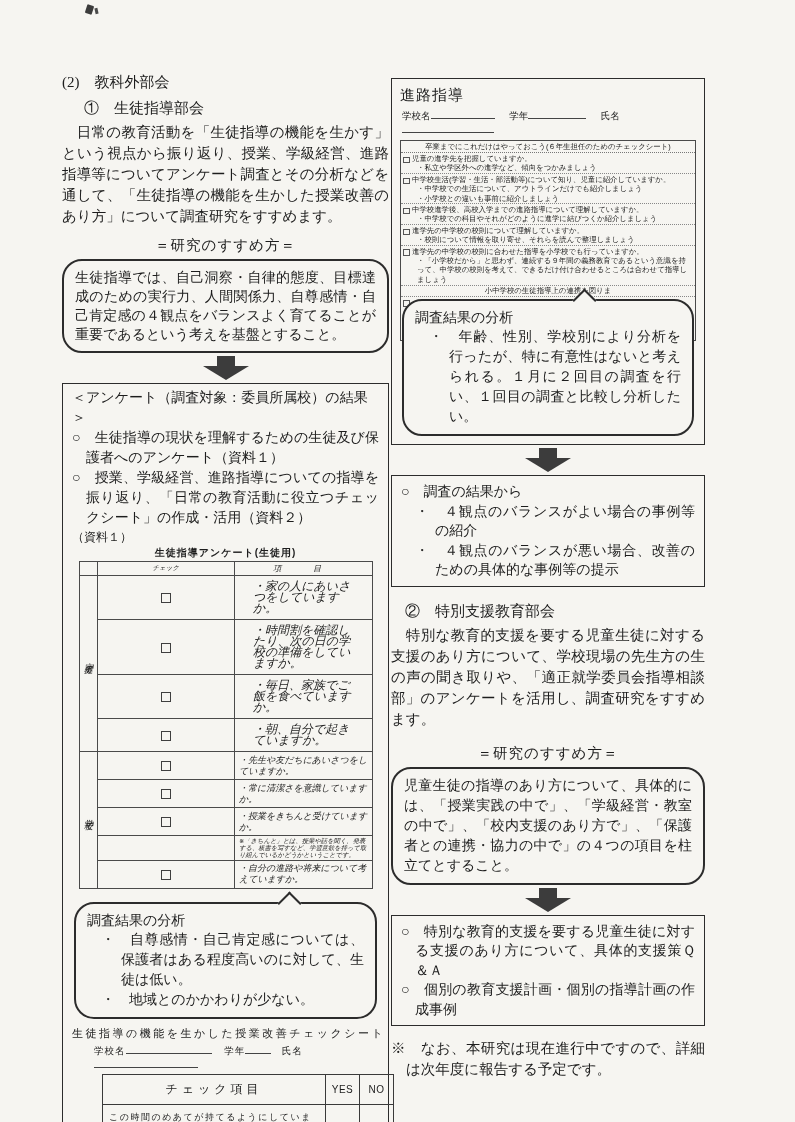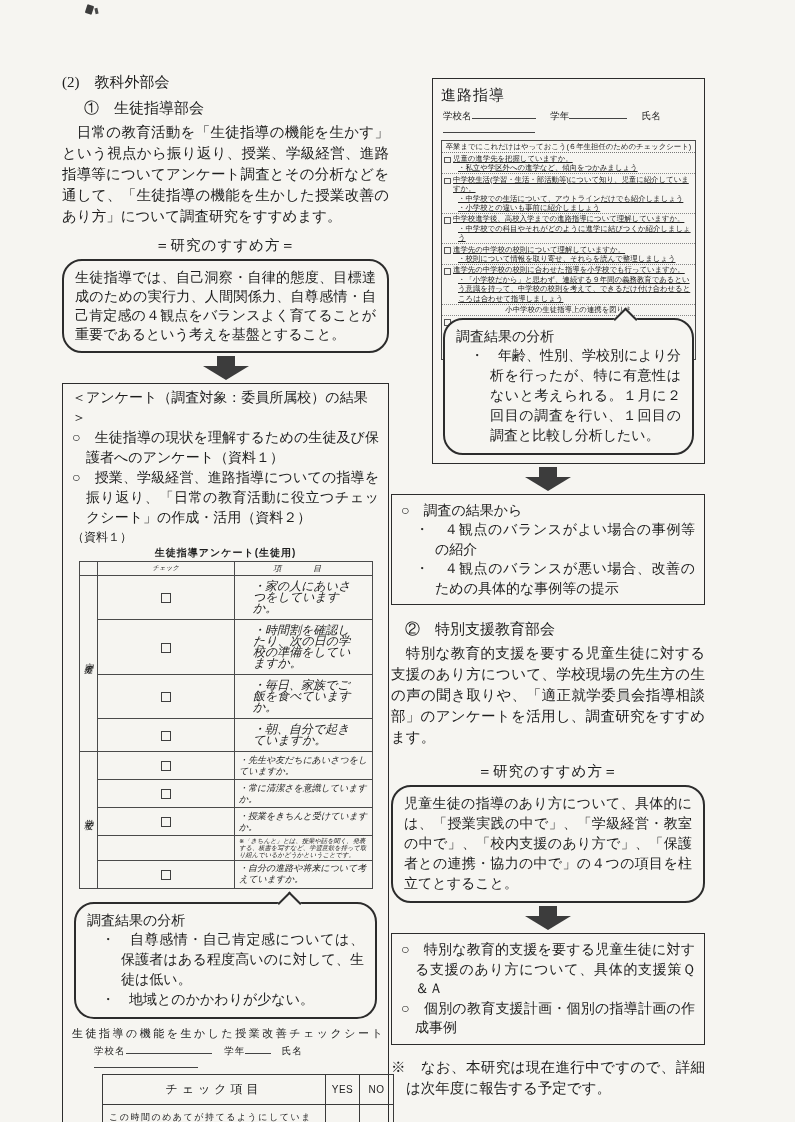--- a/index.html
+++ b/index.html
@@ -54,28 +54,28 @@
   .fields .lbl{letter-spacing:1px;}
   .fline{display:inline-block;border-bottom:1px solid #444;height:9px;}
 
   table.check2{border-collapse:collapse;margin:0 0 0 30px;width:292px;table-layout:fixed;}
   table.check2 td,table.check2 th{border:1.4px solid #3a3a3a;}
   th.ci{font-size:12px;letter-spacing:4px;font-weight:normal;padding:6px 19px;}
   th.yn{width:31px;font-size:10px;font-weight:normal;letter-spacing:0.5px;}
   td.c2t{font-size:9px;line-height:13.5px;letter-spacing:1.5px;padding:6px 6px;white-space:pre-line;}
   td.c2b{text-align:center;width:31px;}
 
-  .shinro-box{padding:6px 8px 8px 8px;margin-left:41px;}
+  .shinro-box{padding:6px 8px 8px 8px;}
   .shinro-title{font-size:15px;line-height:20px;letter-spacing:1px;}
   .fields2{font-size:9.5px;margin:4px 0 5px 2px;color:#222;}
   .cl{border:1px solid #4a4a4a;margin-top:2px;font-size:7.4px;line-height:9.4px;color:#222;padding-bottom:2px;}
   .cl-head{text-align:center;border-bottom:1px dotted #777;padding:1px 2px;}
   .cl-item{display:flex;border-bottom:1px dotted #888;padding:0.5px 0;}
   .cl-num{width:11px;text-align:center;flex:none;padding-top:1px;}
-  .cl-body{flex:1;padding-right:2px;text-decoration:underline;}
+  .cl-body{flex:1;padding-right:2px;}
   .cl-sub{padding-left:5px;}
   .cl-foot{text-align:center;border-bottom:1px dotted #888;padding:0.5px 2px;}
   .an2{margin:-42px 2px 0 2px;z-index:5;}
 
   .sec-h{font-size:15px;line-height:21px;margin:14px 0 0 14px;}
   .note{font-size:14.5px;line-height:21px;margin-top:12px;padding-left:15px;text-indent:-15px;text-align:justify;}
   .plan-box,.support-box{padding:6px 9px;margin-top:1px;}
   .plan-box .oline,.support-box .oline{line-height:19.5px;}
   .plan-box .bline,.support-box .bline{line-height:19.5px;}
 

